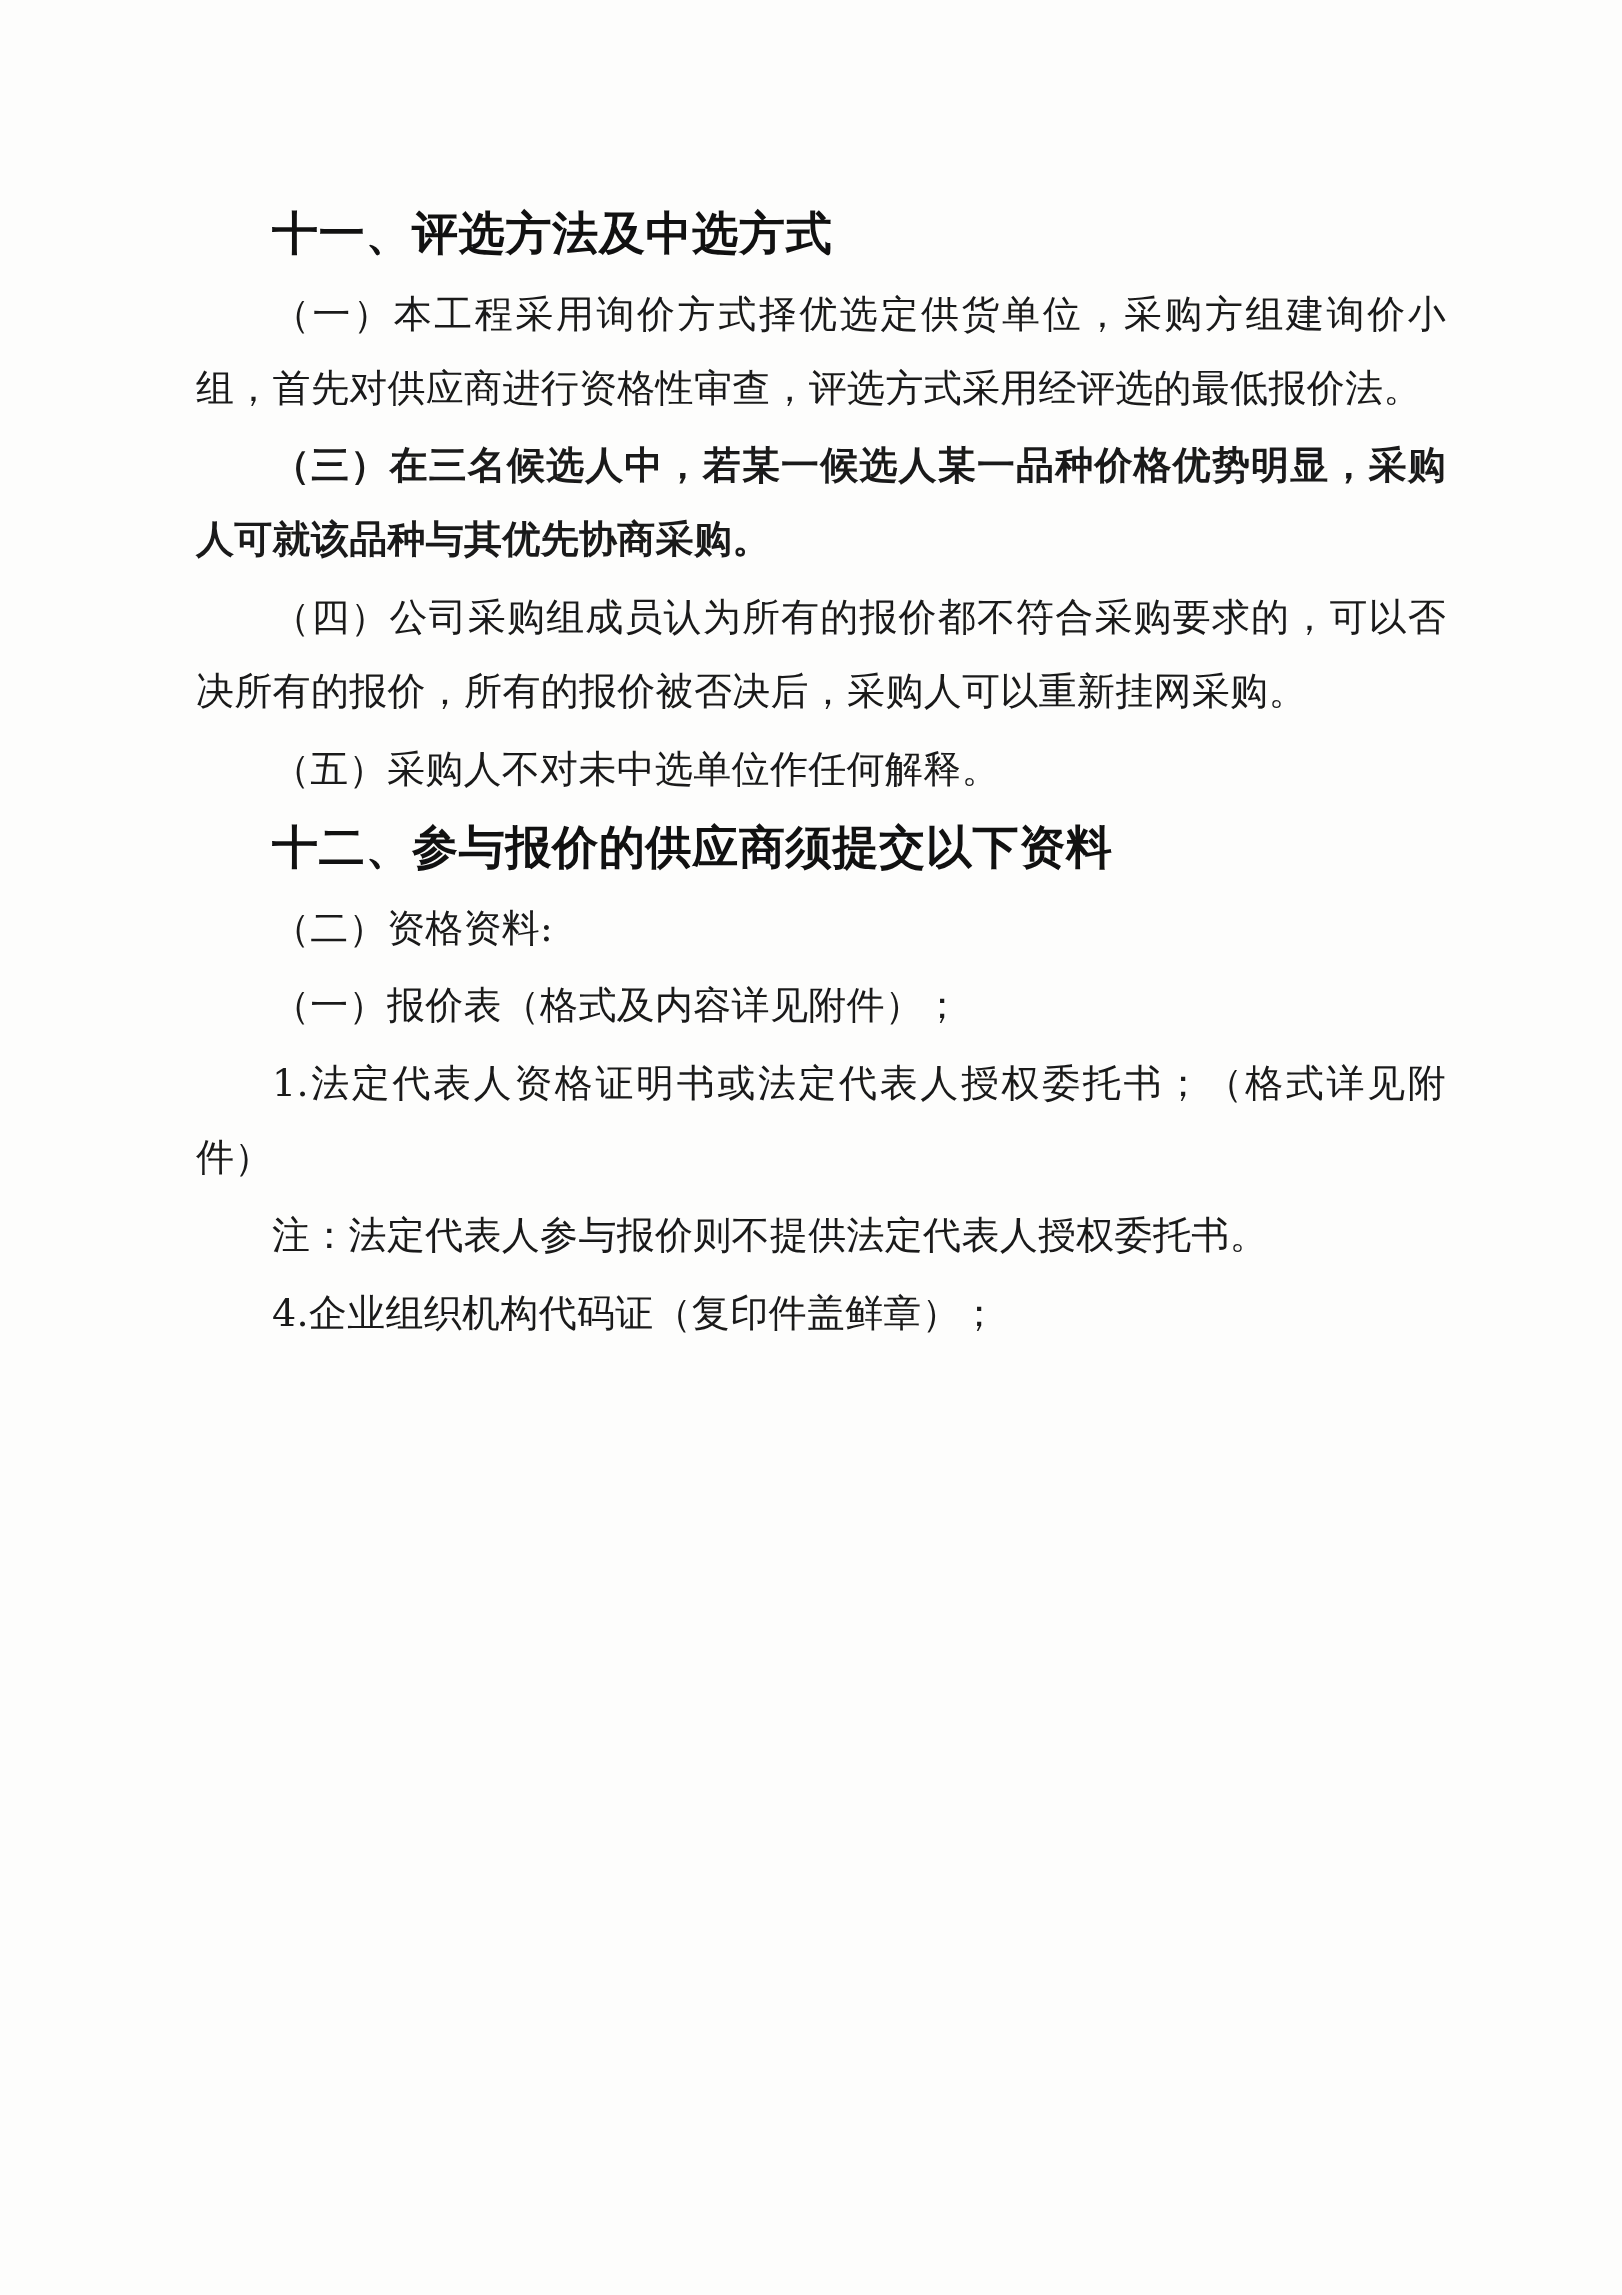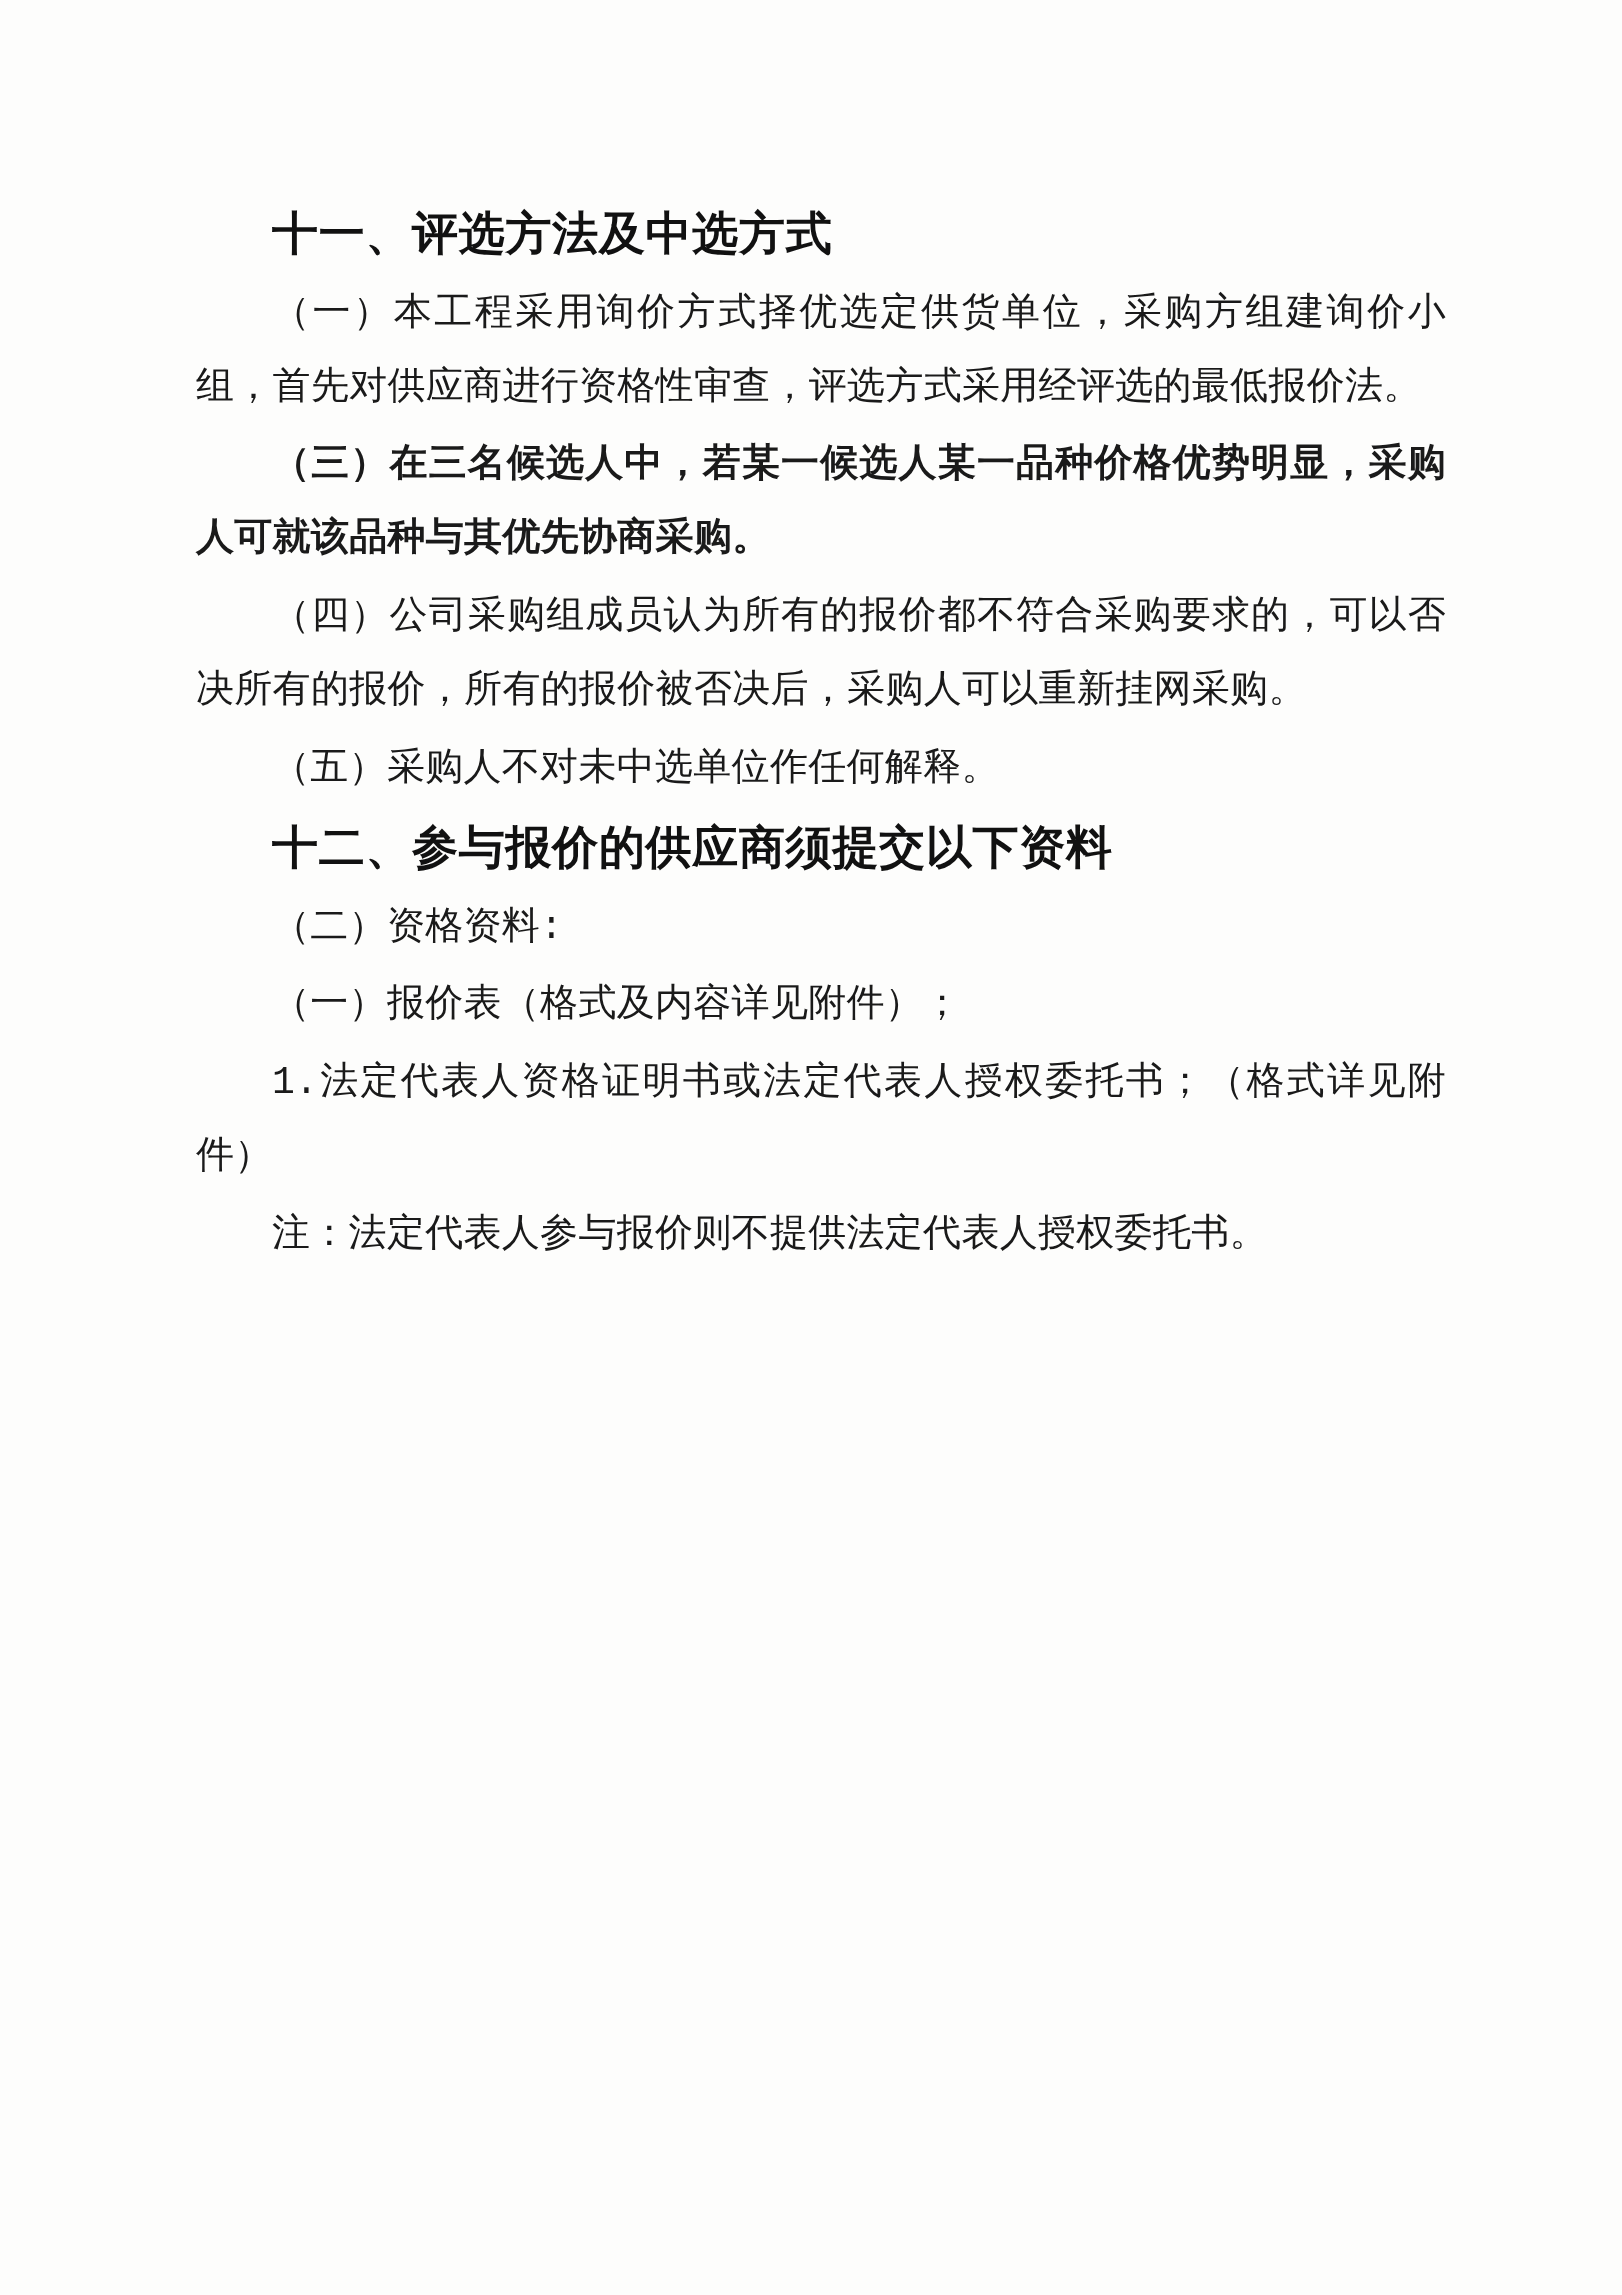--- a/index.html
+++ b/index.html
@@ -29,21 +29,20 @@
     width: 1250px;
   }
   .para {
     font-size: 38px;
     line-height: 74px;
     text-align: justify;
     text-justify: inter-ideograph;
     margin: 0 0 3.9px 0;
     letter-spacing: 0.3px;
     color: #1a1a1a;
-    font-family: Liberation Mono, monospace;
   }
   .indent {
     text-indent: 76px;
   }
   .heading {
     font-size: 46px;
     line-height: 74px;
     font-weight: bold;
     text-indent: 76px;
     margin: 0 0 6.5px 0;
@@ -76,16 +75,17 @@
     <div class="para indent">（二）资格资料:</div>
 
     <div class="para indent">（一）报价表（格式及内容详见附件）；</div>
 
     <div class="para indent">1.法定代表人资格证明书或法定代表人授权委托书；（格式详见附件）</div>
 
     <div class="para indent">注：法定代表人参与报价则不提供法定代表人授权委托书。</div>
 
 
 
+    <div class="para indent">4.企业组织机构代码证（复印件盖鲜章）；</div>
 
   </div>
 </div>
 
 
 </body></html>

